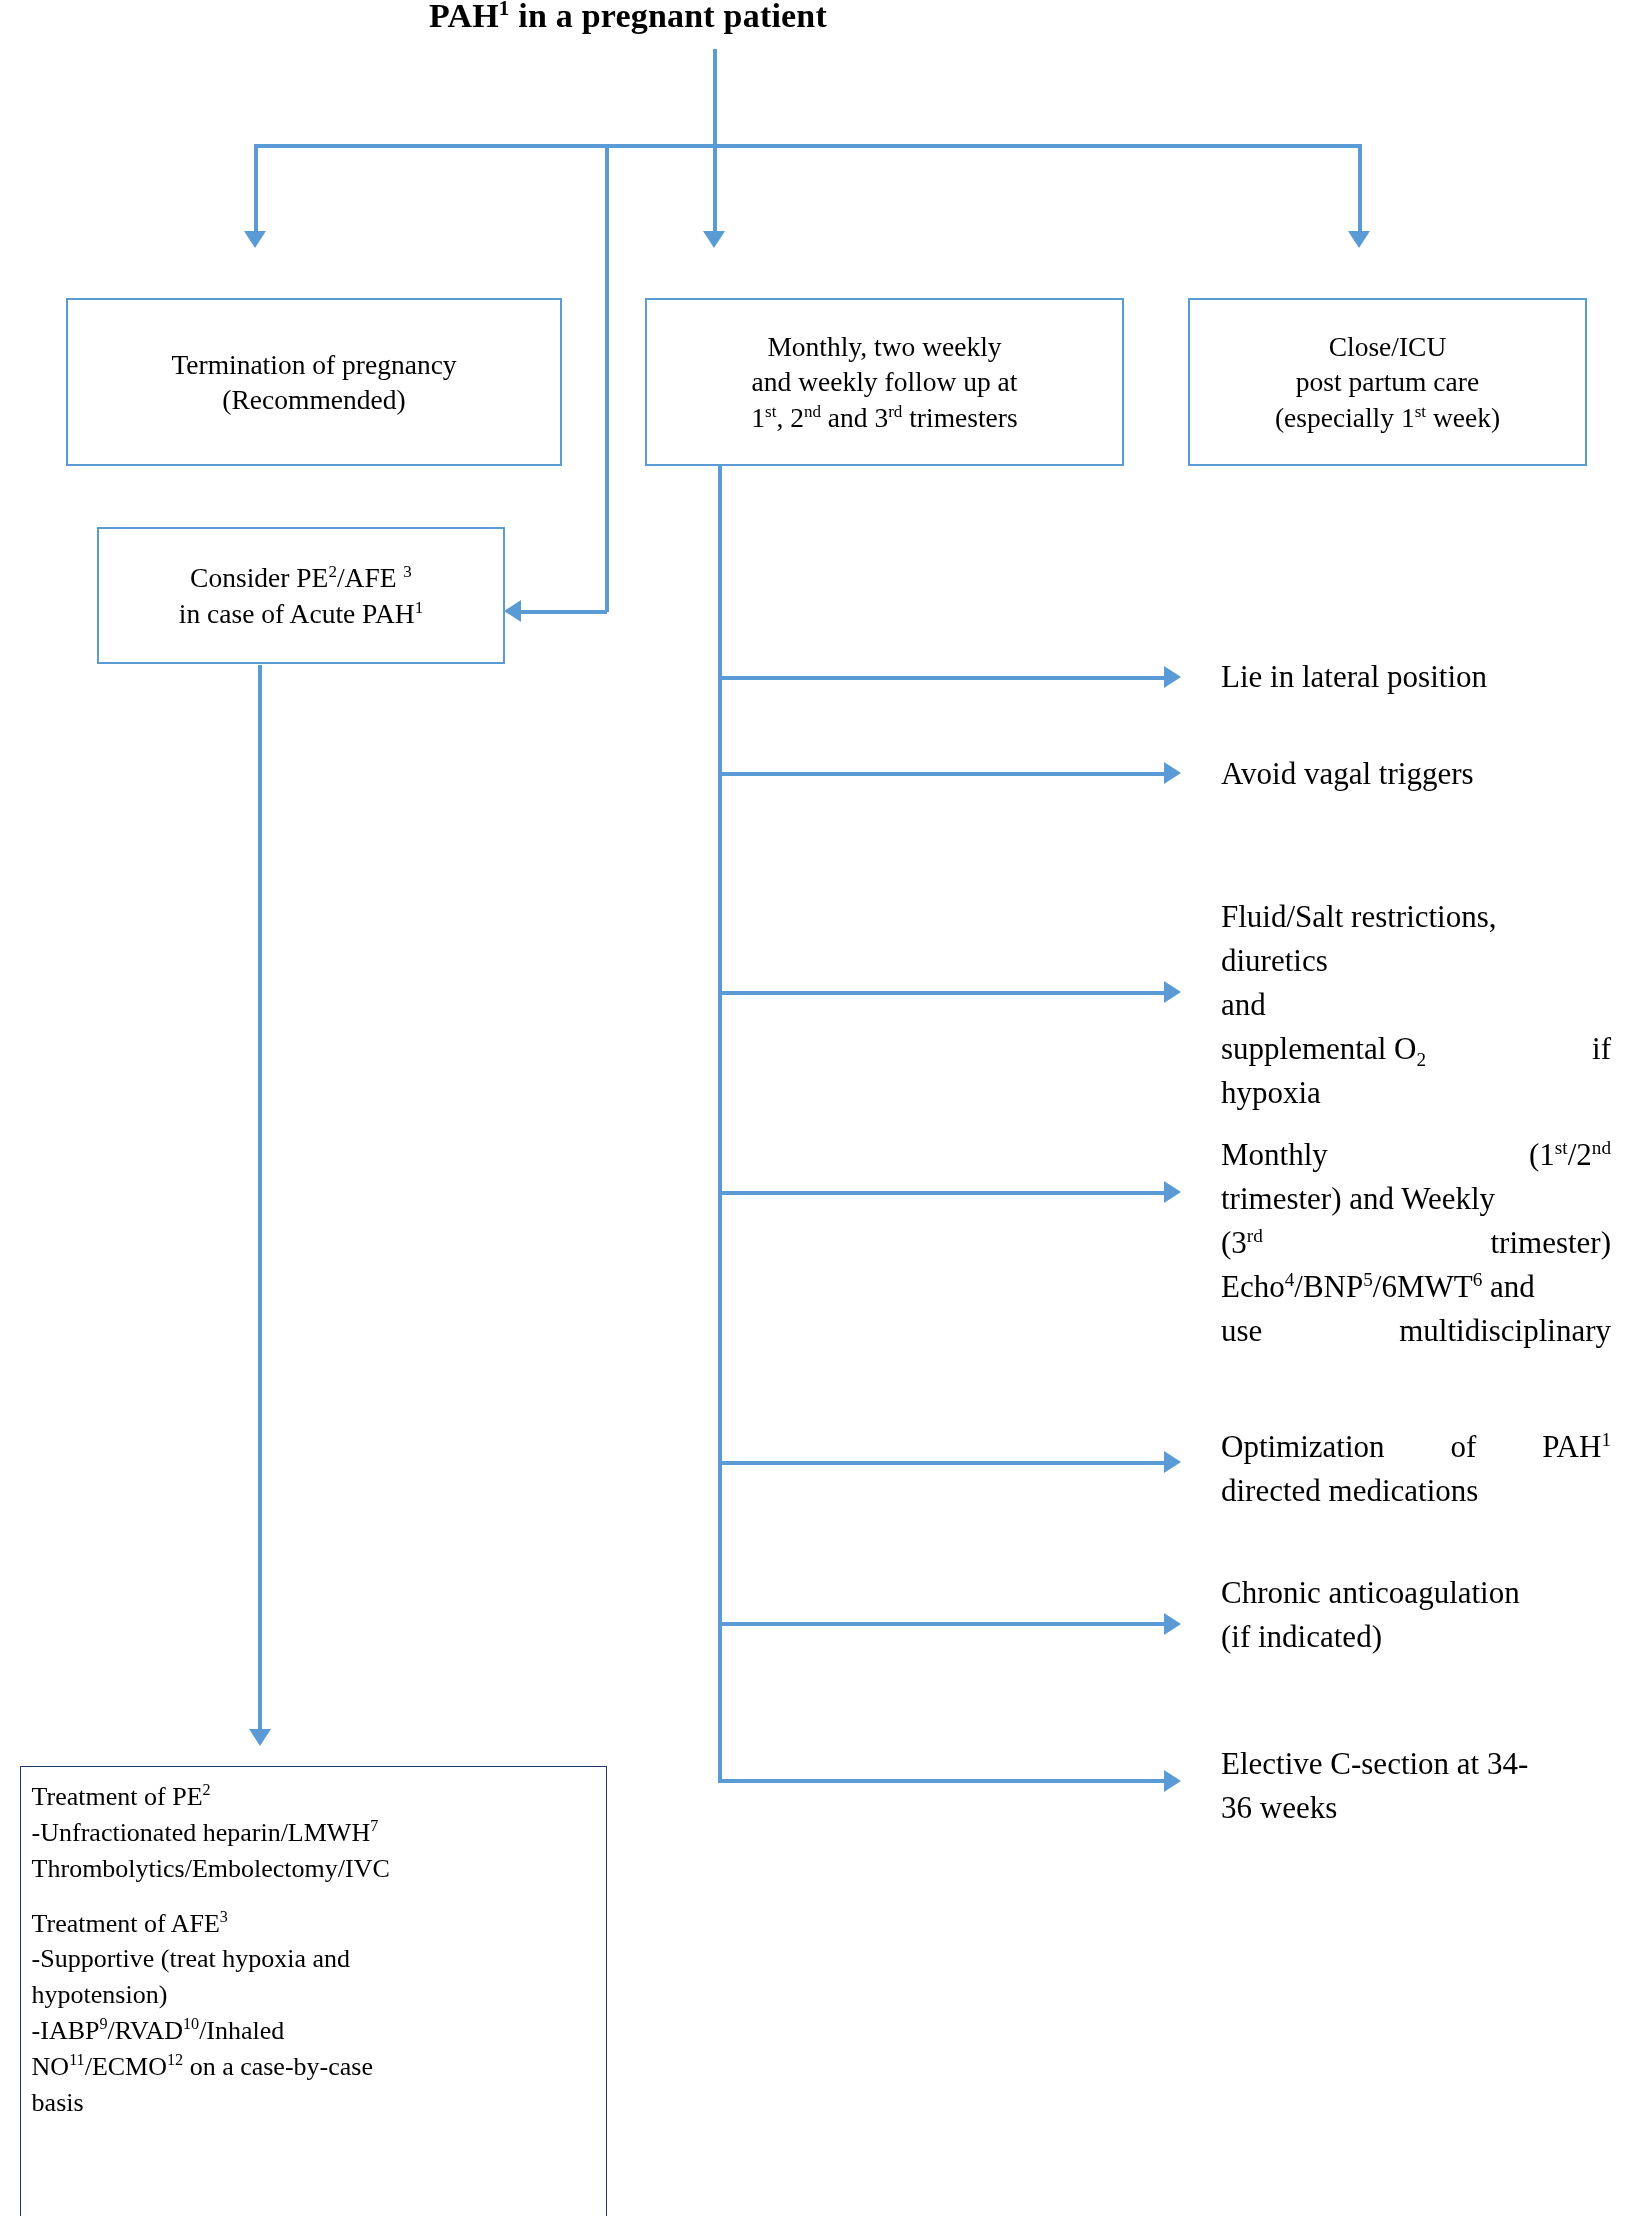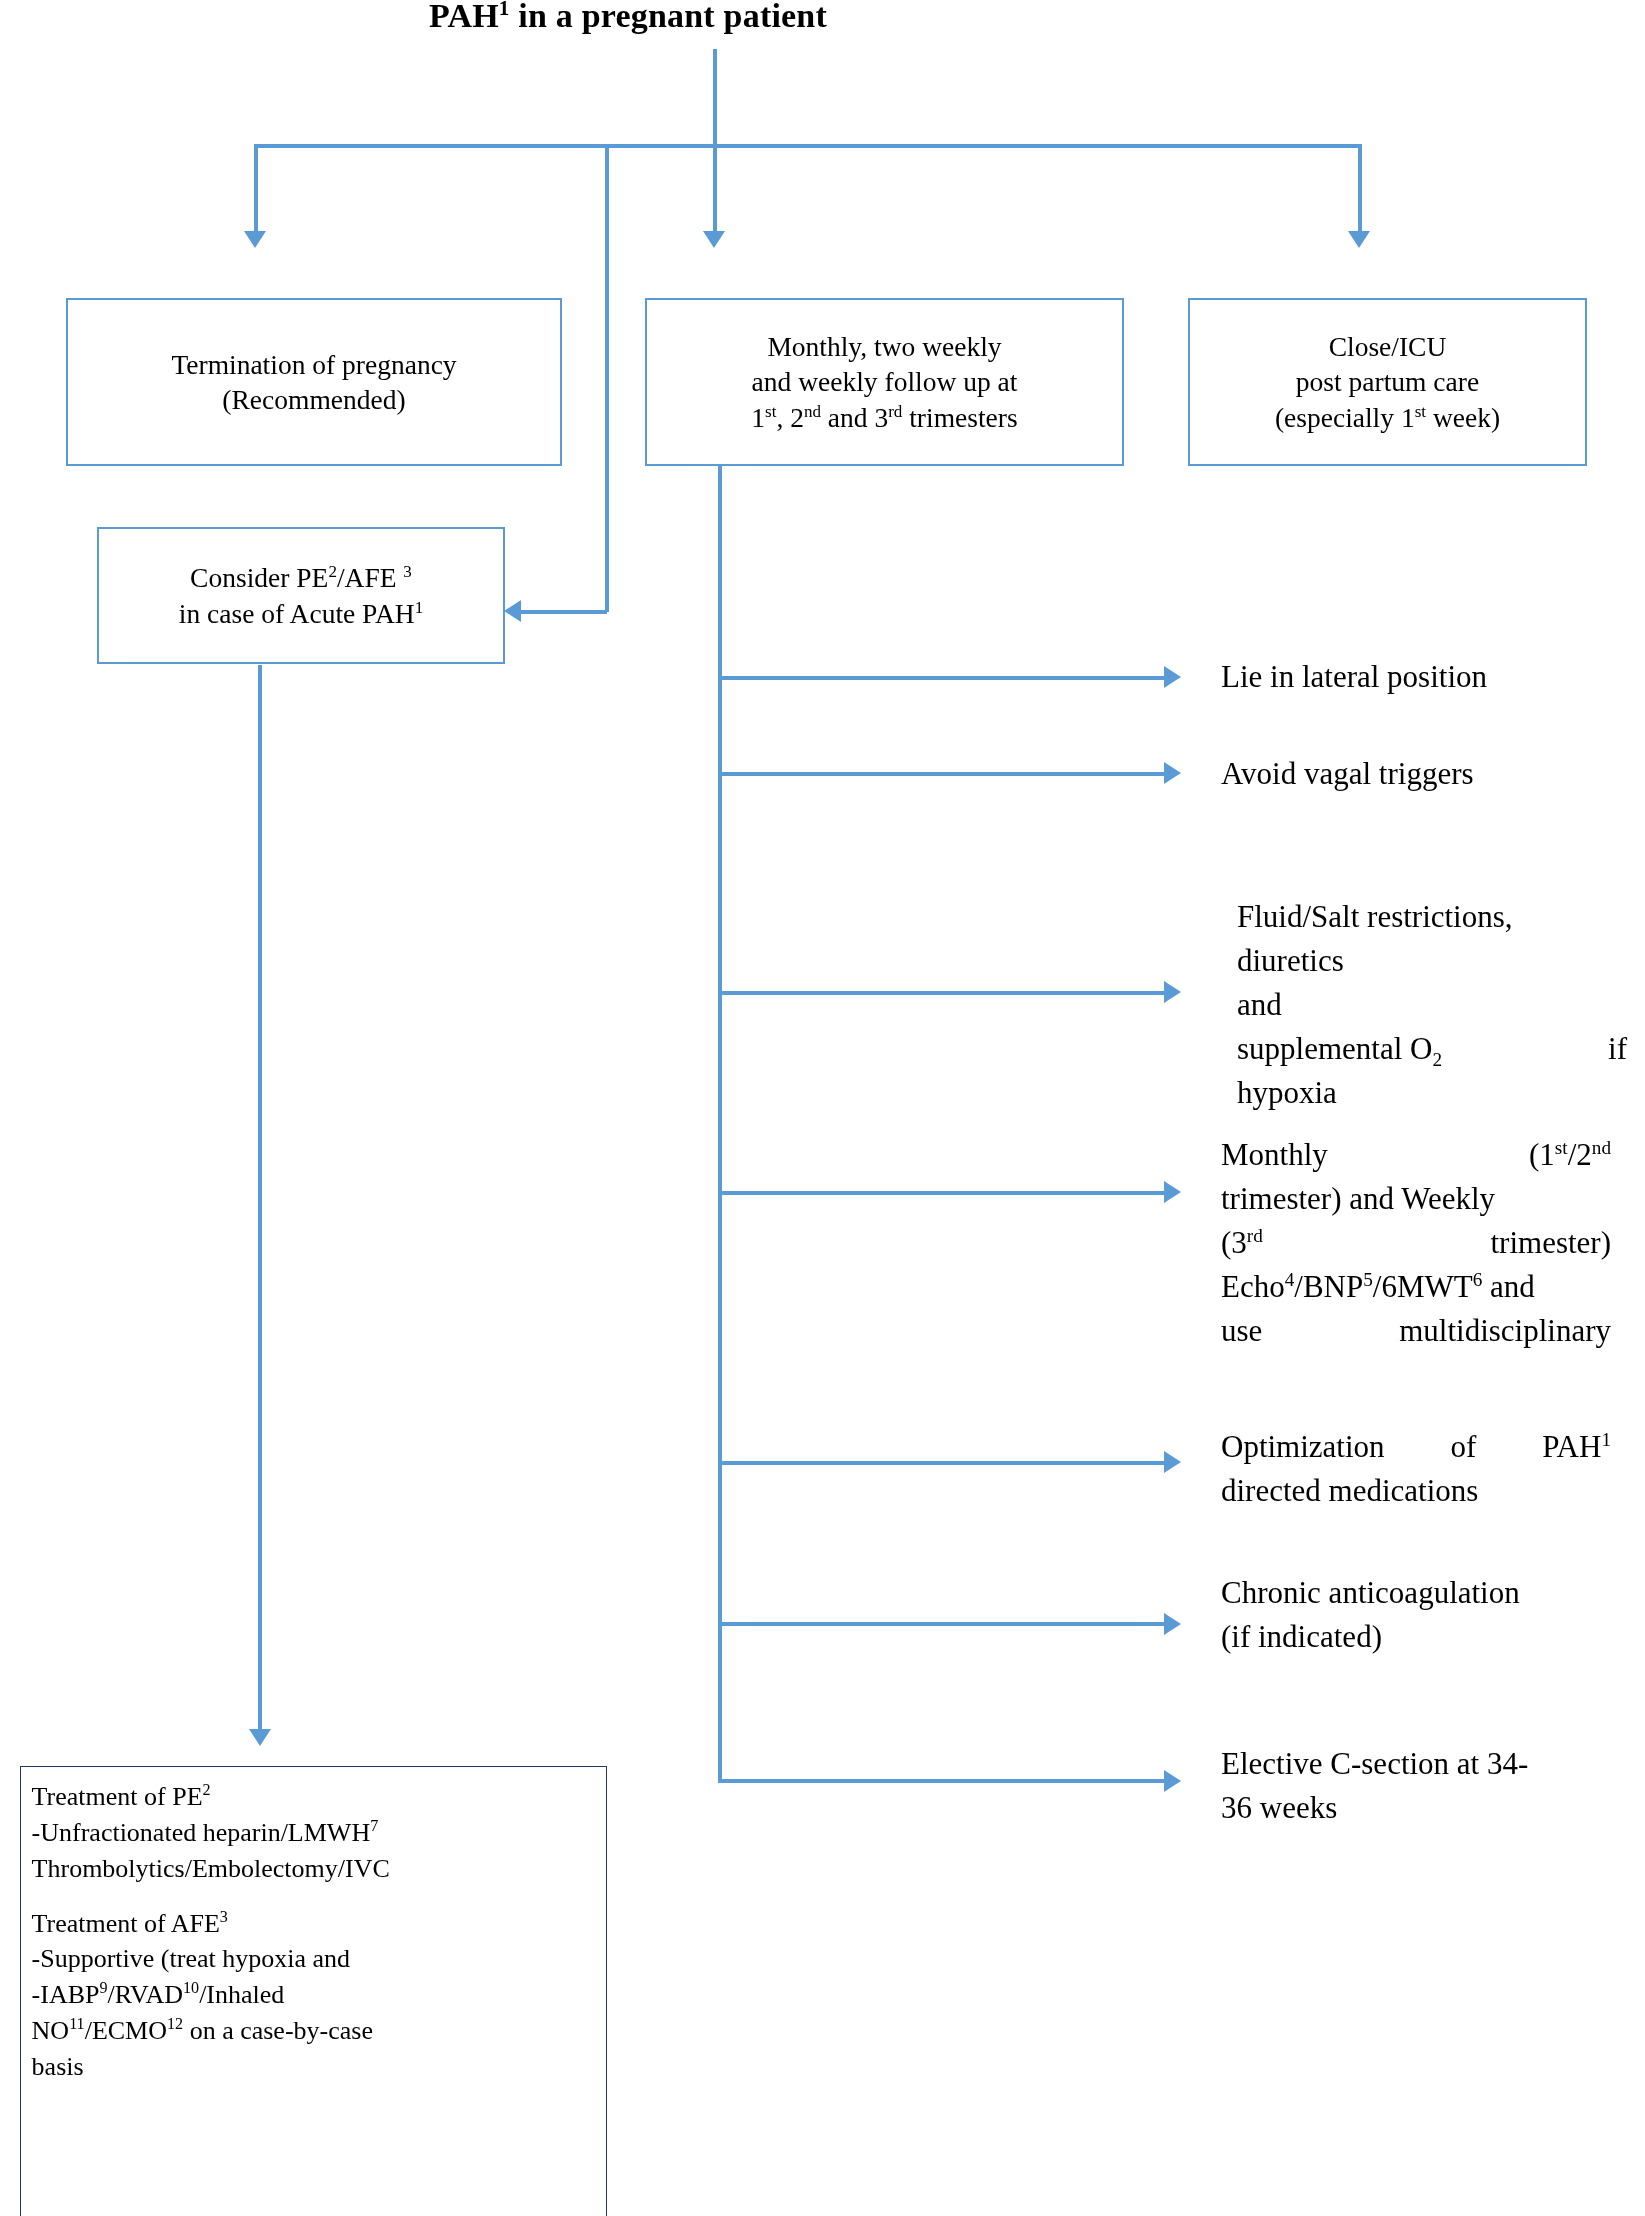--- a/index.html
+++ b/index.html
@@ -166,21 +166,21 @@
   </div>
 
   <div class="hline" style="left:718px; top:772px; width:448px;"></div>
   <div class="arrowright" style="left:1164px; top:762px;"></div>
   <div class="note" style="left:1221px; top:752px; width:368px;">
     <div class="last-line">Avoid vagal triggers</div>
   </div>
 
   <div class="hline" style="left:718px; top:991px; width:448px;"></div>
   <div class="arrowright" style="left:1164px; top:981px;"></div>
-  <div class="note" style="left:1221px; top:895px; width:390px;margin-left:16px;">
+  <div class="note" style="left:1221px; top:895px; width:390px;">
     <div style="display:flex; justify-content:space-between;">
       <span>Fluid/Salt restrictions,</span>
     </div>
     <div style="display:flex; justify-content:flex-start;flex-direction:column;">
       <span>diuretics</span>
         <span>and</span>
     </div>
     <div style="display:flex; justify-content:space-between;">
       <span><span>supplemental O</span><span class="sub">2</span></span>
         <span>if</span>
@@ -240,20 +240,21 @@
     </p>
     <p>
       <span>-Unfractionated heparin/LMWH</span><span class="sup">7</span>
     </p>
     <p>Thrombolytics/Embolectomy/IVC</p>
     <div class="gap"></div>
     <p>
       <span>Treatment of AFE</span><span class="sup">3</span>
     </p>
     <p>-Supportive (treat hypoxia and</p>
+    <p>hypotension)</p>
     <p>
       <span>-IABP</span><span class="sup">9</span><span>/RVAD</span><span class="sup">10</span><span>/Inhaled</span>
     </p>
     <p>
       <span>NO</span><span class="sup">11</span><span>/ECMO</span><span class="sup">12</span><span> on a case-by-case</span>
     </p>
     <p>basis</p>
   </div>
 
 </div>

